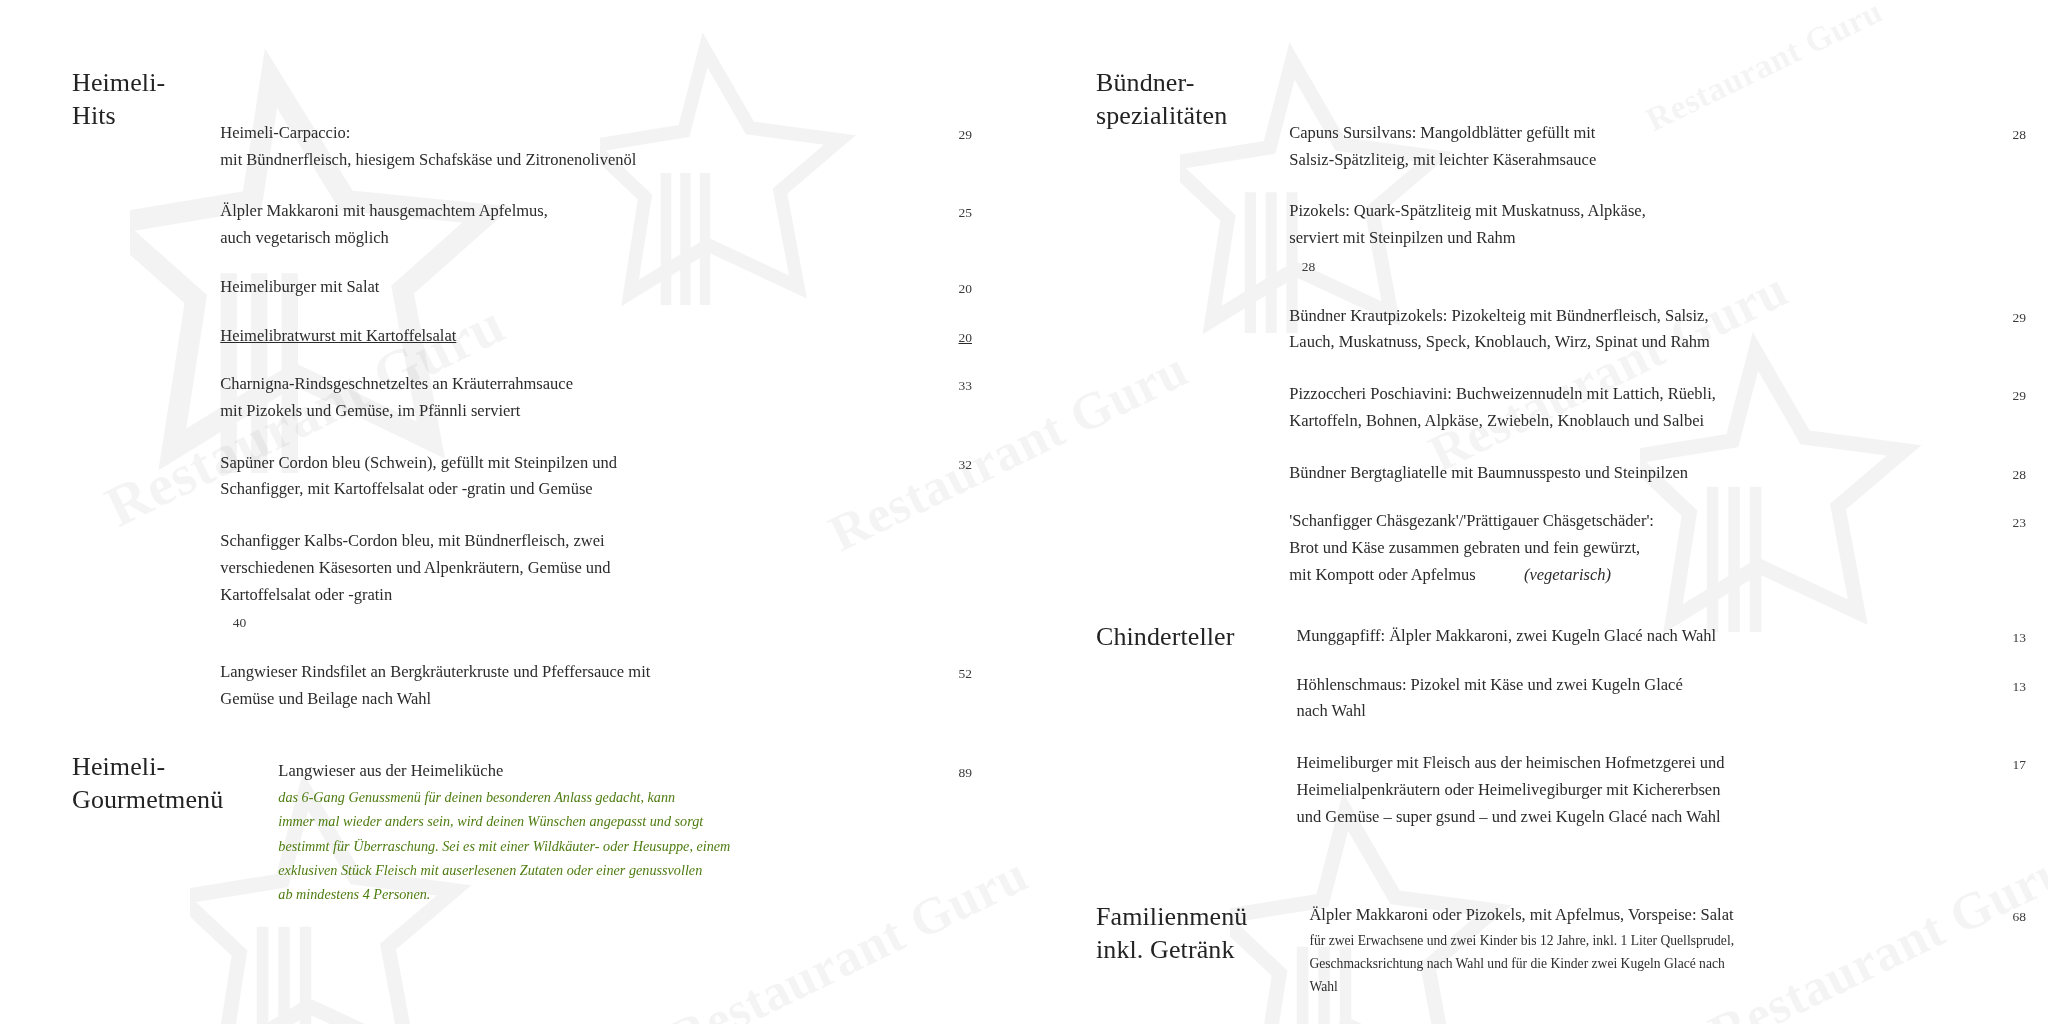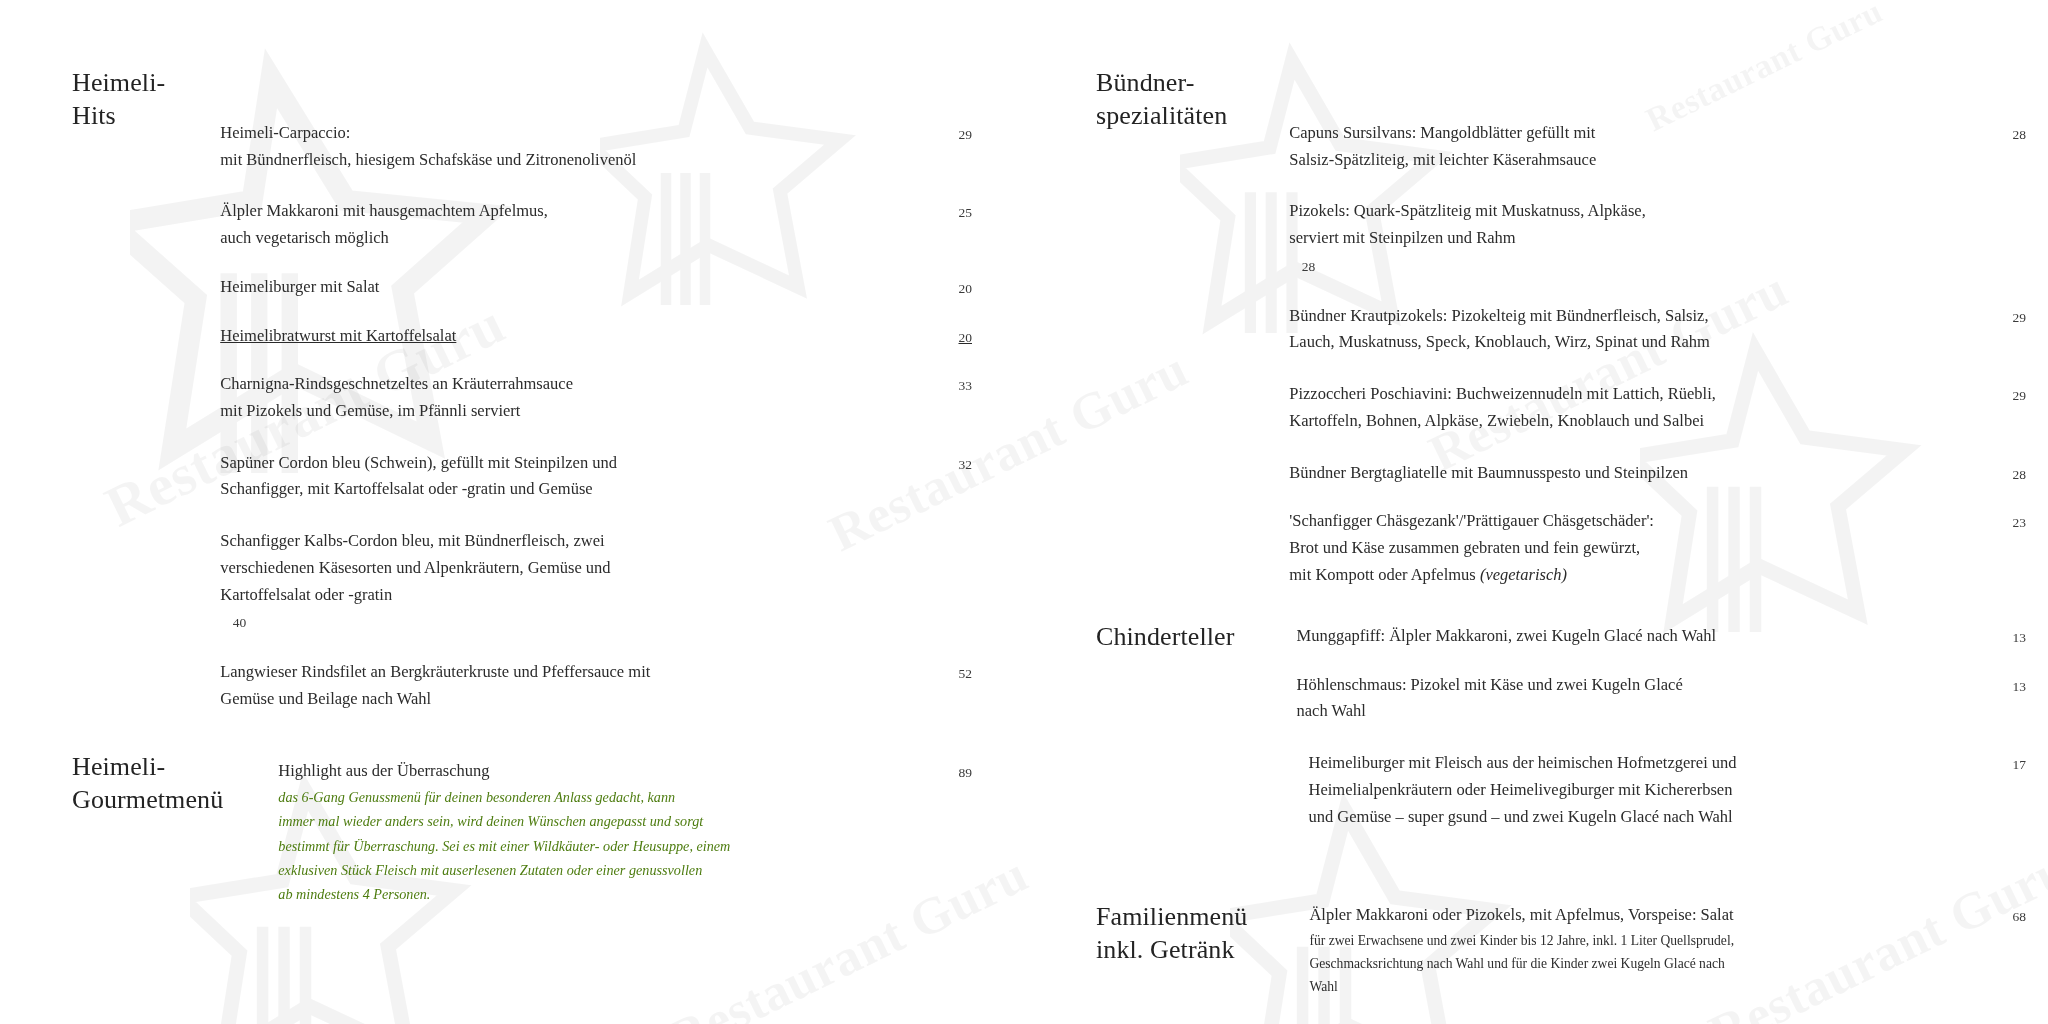--- a/index.html
+++ b/index.html
@@ -79,21 +79,21 @@
     align-items: flex-start;
     justify-content: space-between;
   }
   .item-text {
     font-size: 16.5px;
     line-height: 1.62;
     color: #2b2b2b;
     flex: 1 1 auto;
   }
   .item-line { display: block; white-space: pre-wrap; }
-  .item-line .it { font-style: italic; }
+  .item-line .it { font-style: italic; margin-left: 44px; }
 
   .item-price {
     font-size: 13.5px;
     line-height: 1.62;
     color: #3a3a3a;
     flex: 0 0 auto;
     text-align: right;
     padding-top: 4px;
     min-width: 26px;
   }
@@ -242,21 +242,21 @@
 
       </div>
     </div>
 
     <div class="section" style="left:72px; top:750px; width:900px;">
       <div class="section-title">Heimeli-
 Gourmetmenü</div>
       <div class="items" style="margin-left:55px; width:685px;">
         <div class="menu-item" style="margin-top:8px;">
           <div class="item-text">
-            <span class="item-heading">Highlight aus der Überraschung</span>
+            <span class="item-heading">Langwieser aus der Heimeliküche</span>
             <span class="item-desc">das 6-Gang Genussmenü für deinen besonderen Anlass gedacht, kann</span>
             <span class="item-desc">immer mal wieder anders sein, wird deinen Wünschen angepasst und sorgt</span>
             <span class="item-desc">bestimmt für Überraschung. Sei es mit einer Wildkäuter- oder Heusuppe, einem</span>
             <span class="item-desc">exklusiven Stück Fleisch mit auserlesenen Zutaten oder einer genussvollen</span>
             <span class="item-desc">ab mindestens 4 Personen.</span>
           </div>
           <div class="item-price">89</div>
         </div>
       </div>
     </div>
@@ -333,21 +333,21 @@
         </div>
 
         <div class="menu-item" style="margin-top:22px;">
           <div class="item-text">
             <span class="item-line">Höhlenschmaus: Pizokel mit Käse und zwei Kugeln Glacé</span>
             <span class="item-line">nach Wahl</span>
           </div>
           <div class="item-price">13</div>
         </div>
 
-        <div class="menu-item" style="margin-top:25px;margin-left:12px;">
+        <div class="menu-item" style="margin-top:25px;">
           <div class="item-text">
             <span class="item-line">Heimeliburger mit Fleisch aus der heimischen Hofmetzgerei und</span>
             <span class="item-line">Heimelialpenkräutern oder Heimelivegiburger mit Kichererbsen</span>
             <span class="item-line">und Gemüse – super gsund – und zwei Kugeln Glacé nach Wahl</span>
           </div>
           <div class="item-price">17</div>
         </div>
 
       </div>
     </div>

